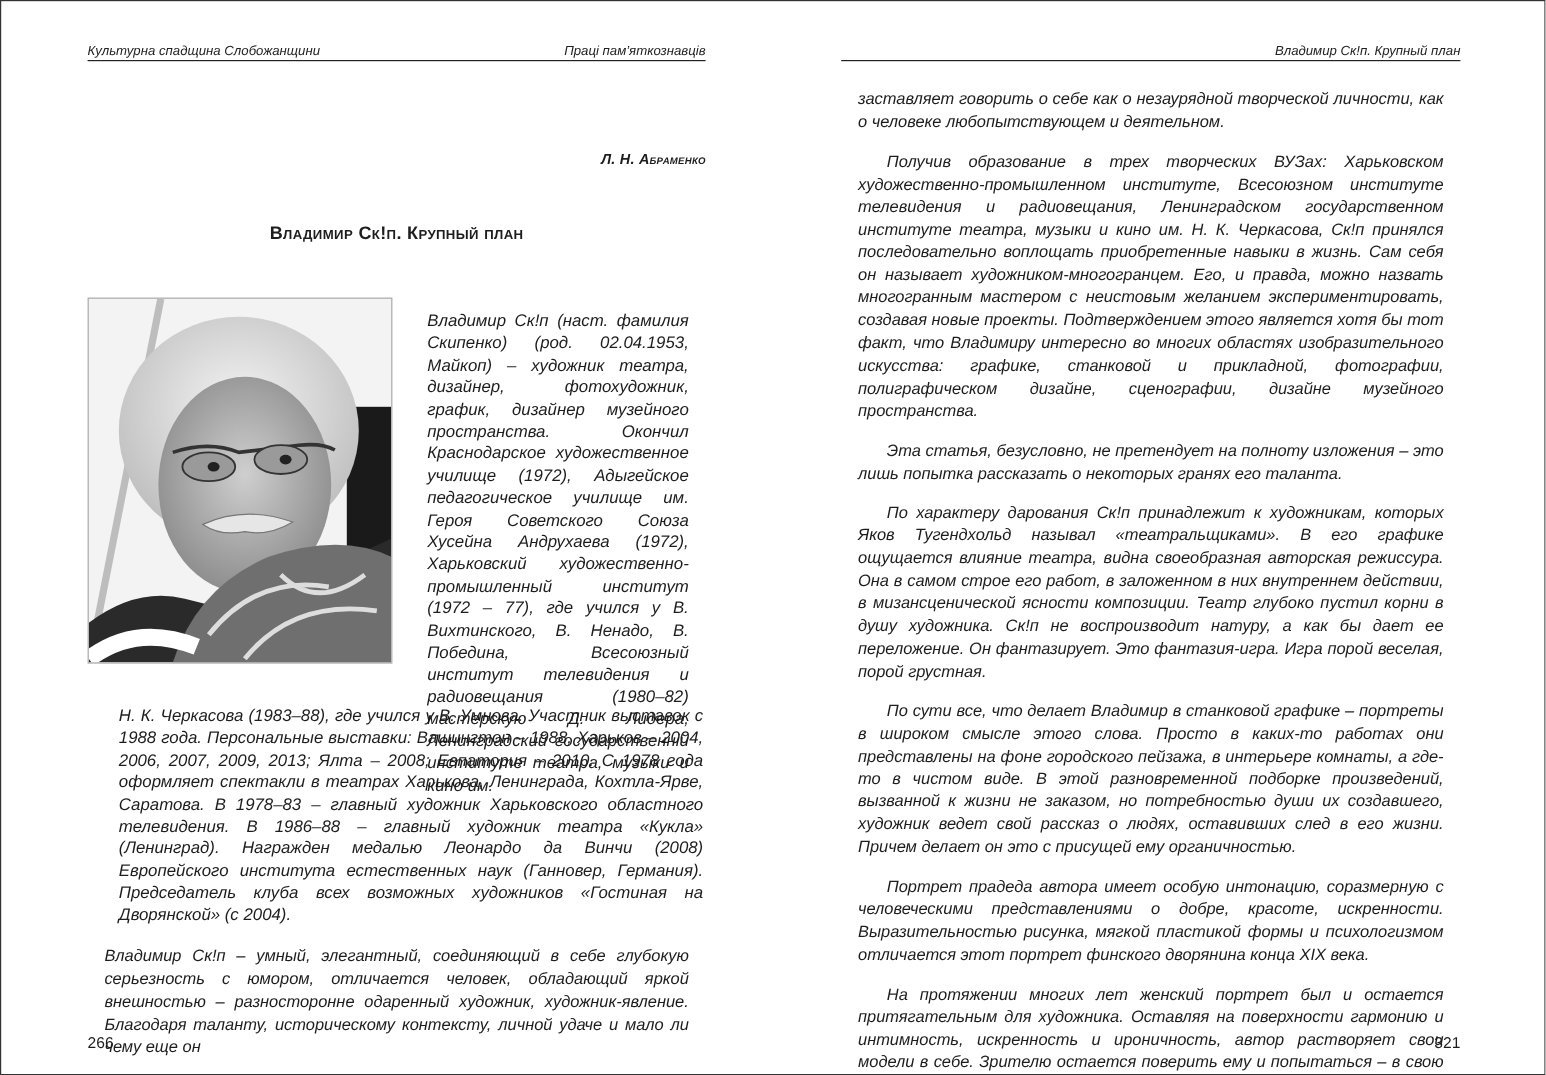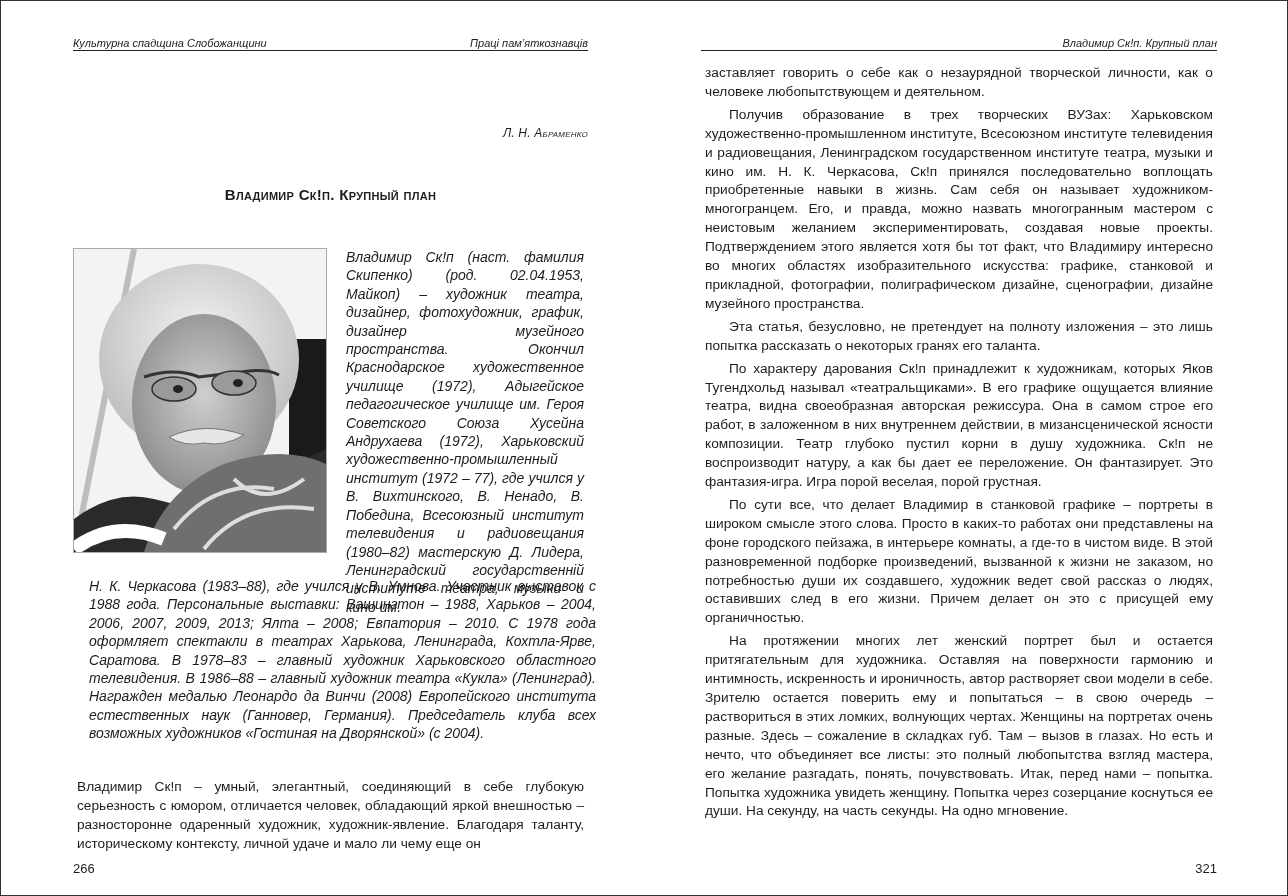--- a/index.html
+++ b/index.html
@@ -7,30 +7,30 @@
   .frame { position: absolute; left: 0; top: 0; width: 1286px; height: 894px; border: 1px solid #333; background: #fff; }
   .page { position: absolute; top: 0; height: 700px; color: #1d1d1d; font-family: "Liberation Sans", sans-serif; }
   .page.left { left: 73px; width: 515px; }
   .page.right { left: 701px; width: 516px; }
 
   .running-head { position: absolute; top: 36px; left: 0; right: 0; height: 14px; border-bottom: 1px solid #222;
     font-style: italic; font-size: 11px; line-height: 14px; color: #222; }
   .running-head .l { position: absolute; left: 0; top: 0; }
   .running-head .r { position: absolute; right: 0; top: 0; }
 
-  .author { position: absolute; top: 126px; right: 0; font-size: 12px; font-weight: normal; font-style: italic; letter-spacing: 0.2px; font-variant: small-caps; }
+  .author { position: absolute; top: 126px; right: 0; font-size: 12px; font-weight: bold; font-style: italic; letter-spacing: 0.2px; font-variant: small-caps; }
   .title { position: absolute; top: 186px; left: 0; right: 0; text-align: center; font-size: 15px; font-weight: bold; font-variant: small-caps; letter-spacing: 0.3px; }
 
   .photo { position: absolute; left: 0; top: 248px; width: 252px; height: 303px; border: 1px solid #aaa; background: #f2f2f2; overflow: hidden; }
   .photo svg { width: 100%; height: 100%; display: block; }
 
   .bio { font-style: italic; font-size: 14px; line-height: 18.4px; text-align: justify; }
   .bio-side { position: absolute; left: 269px; top: 244px; width: 246px; }
   .bio-full { position: absolute; left: 12px; top: 573px; width: 515px; }
-  .bio p, .body p { margin: 4px; }
+  .bio p, .body p { margin: 14px; font-style: italic; }
 
   .body { font-size: 13.7px; line-height: 18.9px; text-align: justify; }
   .left-body { position: absolute; left: 0; top: 774px; width: 515px; }
   .right-body { position: absolute; left: 0; top: 60px; width: 516px; }
   .right-body p.indent { text-indent: 24px; }
 
   .folio { position: absolute; top: 861px; font-size: 13px; }
   .page.left .folio { left: 0; }
   .page.right .folio { right: 0; }
 </style>
@@ -96,17 +96,18 @@
   <div class="running-head">
     <span class="r">Владимир Ск!п. Крупный план</span>
   </div>
 
   <div class="body right-body">
     <p>заставляет говорить о себе как о незаурядной творческой личности, как о человеке любопытствующем и деятельном.</p>
     <p class="indent">Получив образование в трех творческих ВУЗах: Харьковском художественно-промышленном институте, Всесоюзном институте телевидения и радиовещания, Ленинградском государственном институте театра, музыки и кино им. Н. К. Черкасова, Ск!п принялся последовательно воплощать приобретенные навыки в жизнь. Сам себя он называет художником-многогранцем. Его, и правда, можно назвать многогранным мастером с неистовым желанием экспериментировать, создавая новые проекты. Подтверждением этого является хотя бы тот факт, что Владимиру интересно во многих областях изобразительного искусства: графике, станковой и прикладной, фотографии, полиграфическом дизайне, сценографии, дизайне музейного пространства.</p>
     <p class="indent">Эта статья, безусловно, не претендует на полноту изложения – это лишь попытка рассказать о некоторых гранях его таланта.</p>
     <p class="indent">По характеру дарования Ск!п принадлежит к художникам, которых Яков Тугендхольд называл «театральщиками». В его графике ощущается влияние театра, видна своеобразная авторская режиссура. Она в самом строе его работ, в заложенном в них внутреннем действии, в мизансценической ясности композиции. Театр глубоко пустил корни в душу художника. Ск!п не воспроизводит натуру, а как бы дает ее переложение. Он фантазирует. Это фантазия-игра. Игра порой веселая, порой грустная.</p>
     <p class="indent">По сути все, что делает Владимир в станковой графике – портреты в широком смысле этого слова. Просто в каких-то работах они представлены на фоне городского пейзажа, в интерьере комнаты, а где-то в чистом виде. В этой разновременной подборке произведений, вызванной к жизни не заказом, но потребностью души их создавшего, художник ведет свой рассказ о людях, оставивших след в его жизни. Причем делает он это с присущей ему органичностью.</p>
+    <p class="indent">Портрет прадеда автора имеет особую интонацию, соразмерную с человеческими представлениями о добре, красоте, искренности. Выразительностью рисунка, мягкой пластикой формы и психологизмом отличается этот портрет финского дворянина конца XIX века.</p>
     <p class="indent">На протяжении многих лет женский портрет был и остается притягательным для художника. Оставляя на поверхности гармонию и интимность, искренность и ироничность, автор растворяет свои модели в себе. Зрителю остается поверить ему и попытаться – в свою очередь – раствориться в этих ломких, волнующих чертах. Женщины на портретах очень разные. Здесь – сожаление в складках губ. Там – вызов в глазах. Но есть и нечто, что объединяет все листы: это полный любопытства взгляд мастера, его желание разгадать, понять, почувствовать. Итак, перед нами – попытка. Попытка художника увидеть женщину. Попытка через созерцание коснуться ее души. На секунду, на часть секунды. На одно мгновение.</p>
   </div>
 
   <div class="folio">321</div>
 </div>
 
 </body></html>

